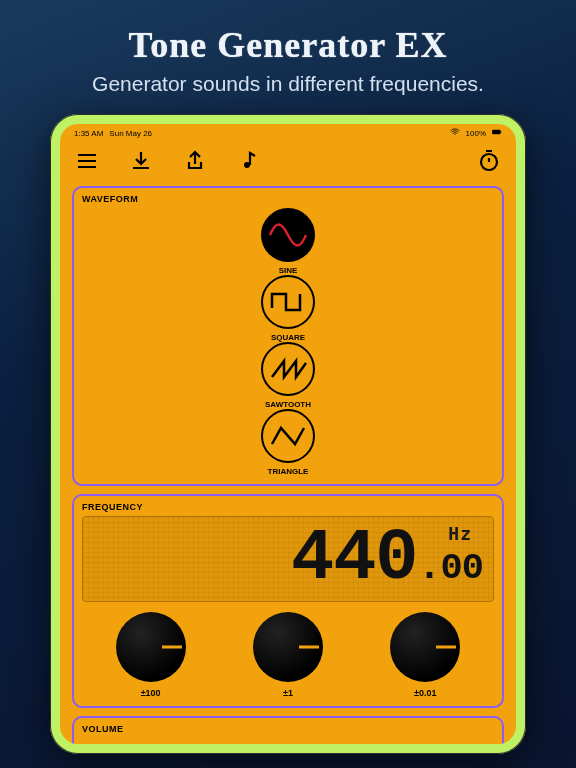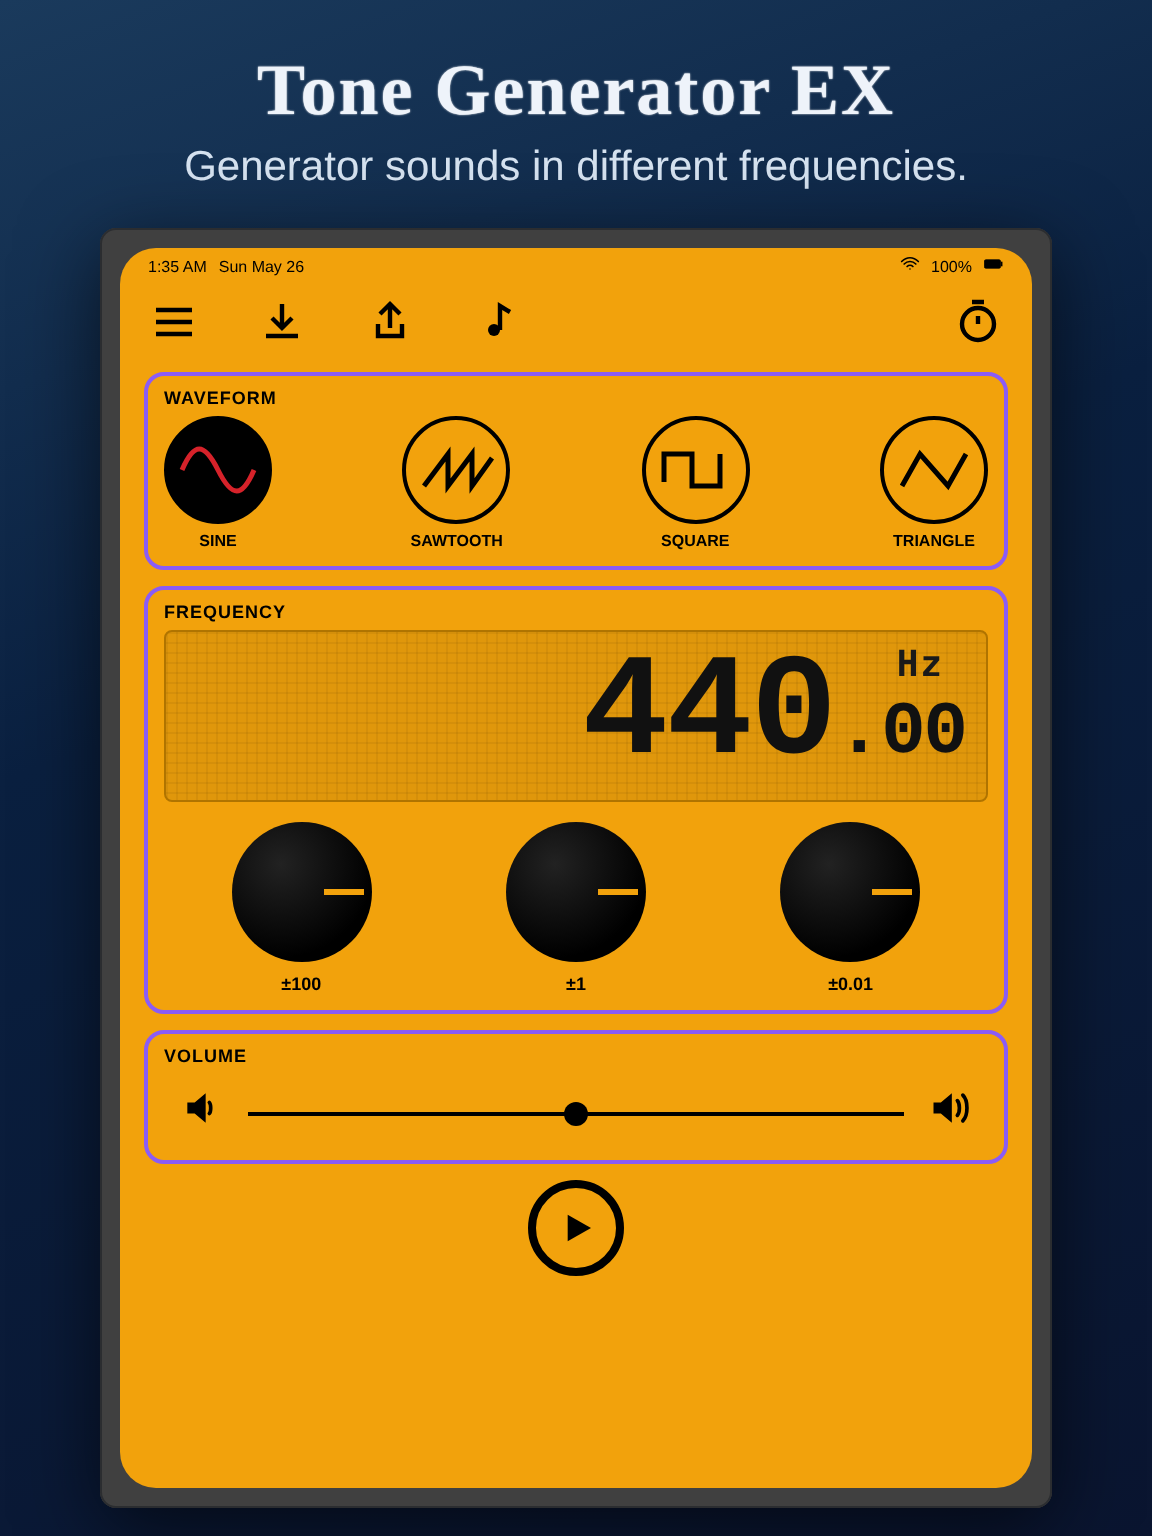--- a/index.html
+++ b/index.html
@@ -26,22 +26,22 @@
     color: #d5e2f0;
     margin-top: 6px;
     margin-bottom: 18px;
   }
 
   
   .device {
     width: 476px;
     height: 640px;
     margin: 0 auto;
-    background: #404040;
-    border-radius: 8px;
+    background: #bef264;
+    border-radius: 28px;
     padding: 10px;
     box-shadow: 0 10px 40px rgba(0,0,0,0.6), inset 0 0 0 1px #2b2d30;
     position: relative;
   }
   .screen {
     width: 100%;
     height: 100%;
     background: #f2a20c;
     border-radius: 18px;
     overflow: hidden;
@@ -83,21 +83,21 @@
   }
   .panel-title {
     font-size: 9px;
     font-weight: 700;
     letter-spacing: 0.5px;
     color: #000;
     margin-bottom: 4px;
   }
 
   
-  .wave-row { display:flex; justify-content:space-between; }
+  .wave-row { display:flex; justify-content:flex-start;flex-direction:column; }
   .wave-item { display:flex; flex-direction:column; align-items:center; gap:4px; cursor:pointer; }
   .wave-circle {
     width: 54px; height: 54px; border-radius: 50%;
     border: 2px solid #000; display:flex; align-items:center; justify-content:center;
     background: transparent;
   }
   .wave-circle.sel { background:#000; }
   .wave-circle svg { width:40px; height:28px; stroke-width:2.5; fill:none; }
   .wave-circle svg.red { stroke:#d6222a; }
   .wave-circle svg.blk { stroke:#000; }
@@ -237,32 +237,32 @@
           <div class="wave-circle sel">
               <svg class="red" viewBox="0 0 40 28">
                 <path d="M2 14 C 8 0, 13 0, 20 14 S 32 28, 38 14"></path>
               </svg>
             </div>
           <div class="wave-label">SINE</div>
         </div>
         <div class="wave-item">
           <div class="wave-circle">
               <svg class="blk" viewBox="0 0 40 28">
+                <path d="M4 20V6h14v16h14V6"></path>
+              </svg>
+            </div>
+          <div class="wave-label">SQUARE</div>
+        </div>
+        <div class="wave-item">
+          <div class="wave-circle">
+              <svg class="blk" viewBox="0 0 40 28">
                 <path d="M4 22 L16 6 V22 L28 6 V22 L38 8"></path>
               </svg>
             </div>
           <div class="wave-label">SAWTOOTH</div>
-        </div>
-        <div class="wave-item">
-          <div class="wave-circle">
-              <svg class="blk" viewBox="0 0 40 28">
-                <path d="M4 20V6h14v16h14V6"></path>
-              </svg>
-            </div>
-          <div class="wave-label">SQUARE</div>
         </div>
         <div class="wave-item">
           <div class="wave-circle">
               <svg class="blk" viewBox="0 0 40 28">
                 <path d="M4 22 L13 6 L27 22 L36 6"></path>
               </svg>
             </div>
           <div class="wave-label">TRIANGLE</div>
         </div>
       </div>

